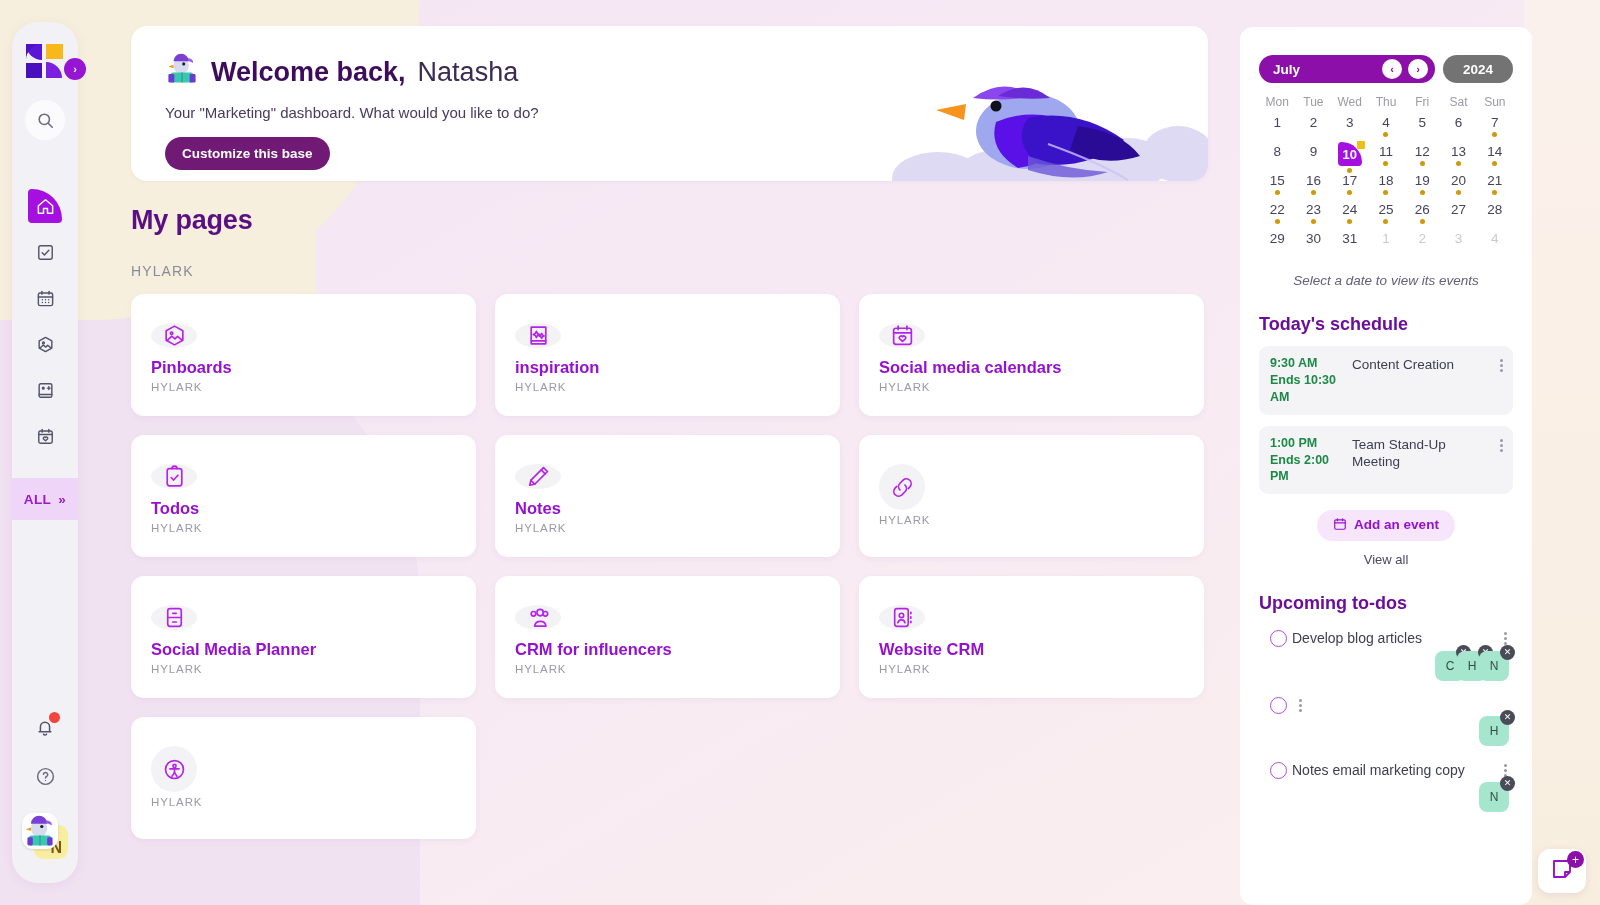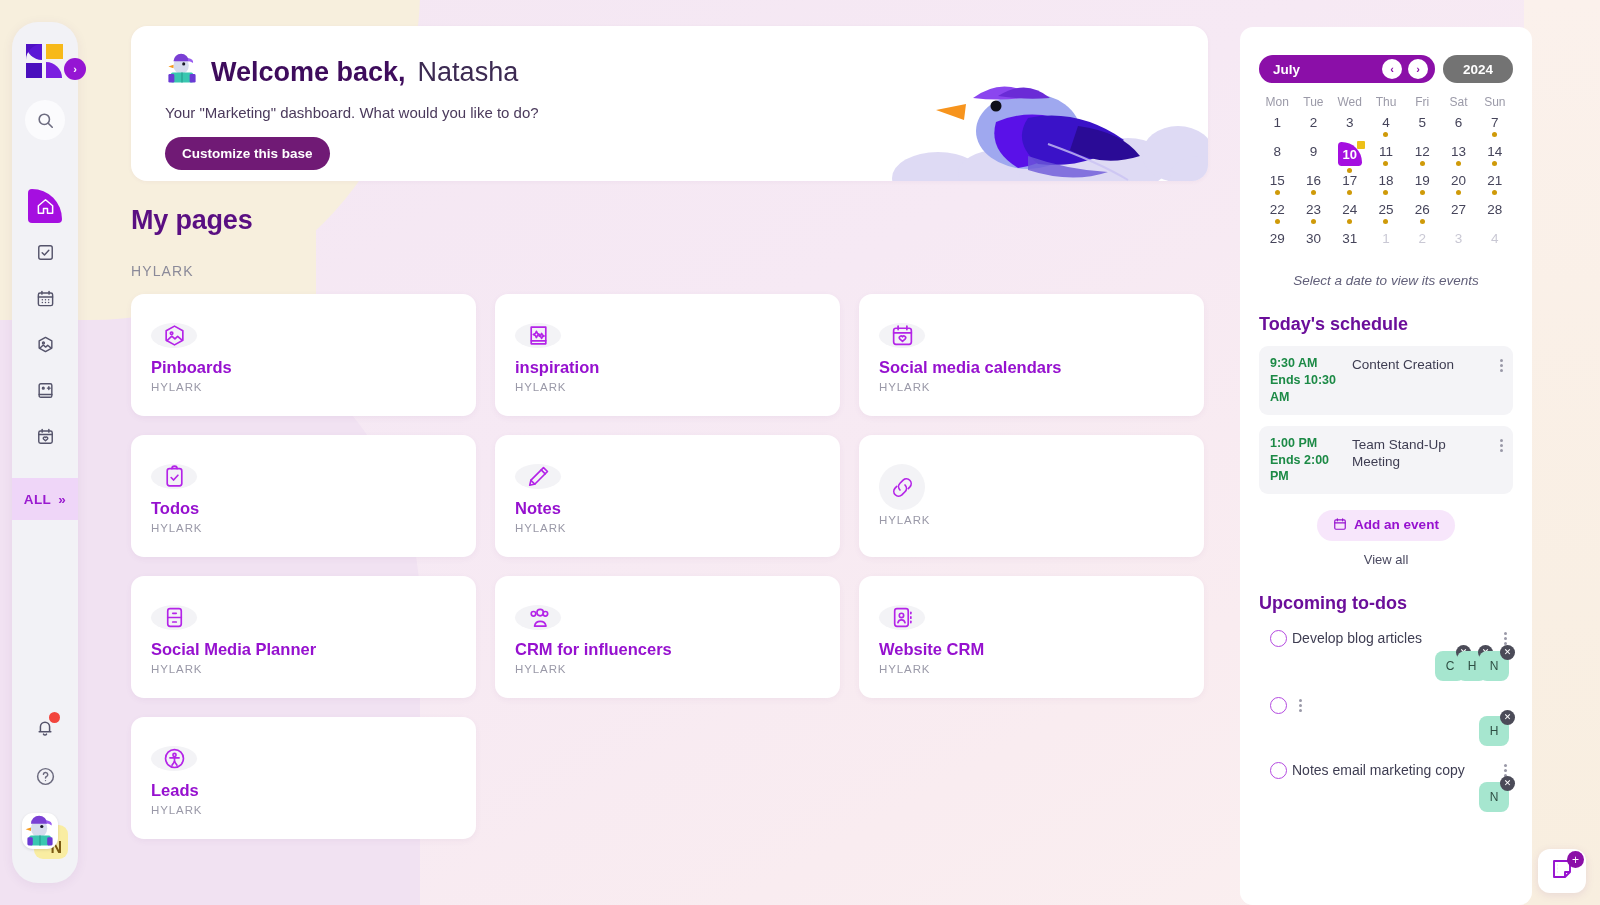--- a/index.html
+++ b/index.html
@@ -540,21 +540,20 @@
         <div class="card-ico">
           <svg width="25" height="25" viewBox="0 0 24 24" fill="none" stroke="#b424e8" stroke-width="1.6" stroke-linecap="round" stroke-linejoin="round">
             <circle cx="12" cy="12" r="8.6"></circle>
             <circle cx="12" cy="8.6" r="1.5"></circle>
             <path d="M7.6 11.4 h8.8"></path>
             <path d="M12 11 v4"></path>
             <path d="M12 15 l-2.4 3.4"></path>
             <path d="M12 15 l2.4 3.4"></path>
           </svg>
         </div>
-        <div class="card-title">Leads</div>
         <div class="card-sub">HYLARK</div>
       </div>
     </div>
 </main>
 
 <aside id="rightpanel">
 
   <div id="cal-head">
     <div id="cal-month">
       <span class="mname">July</span>

